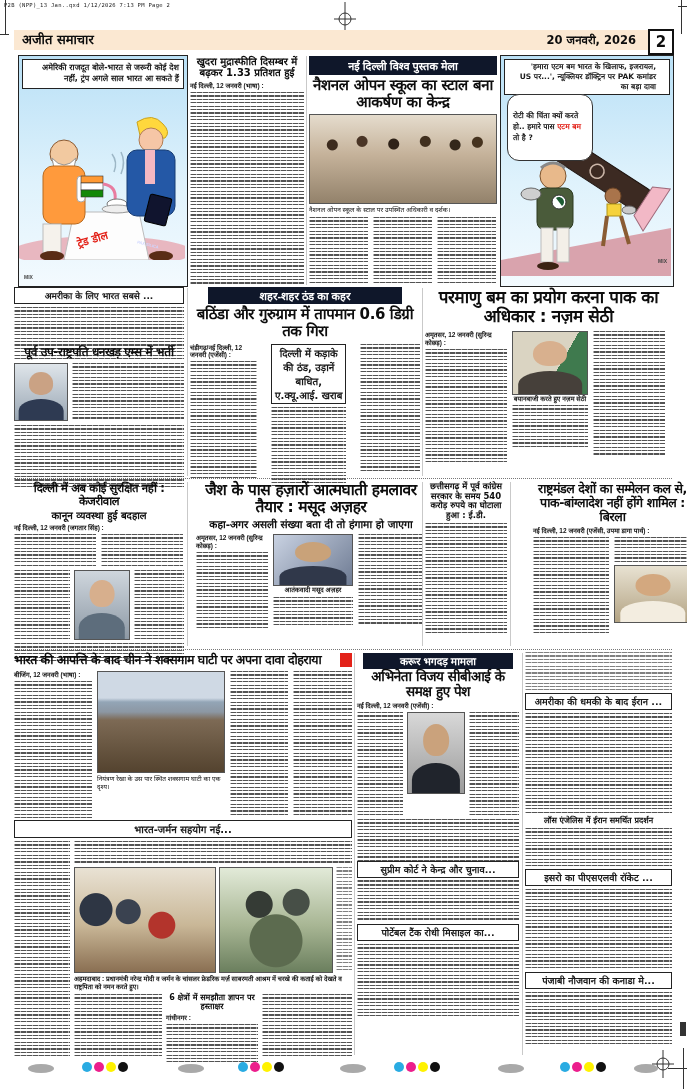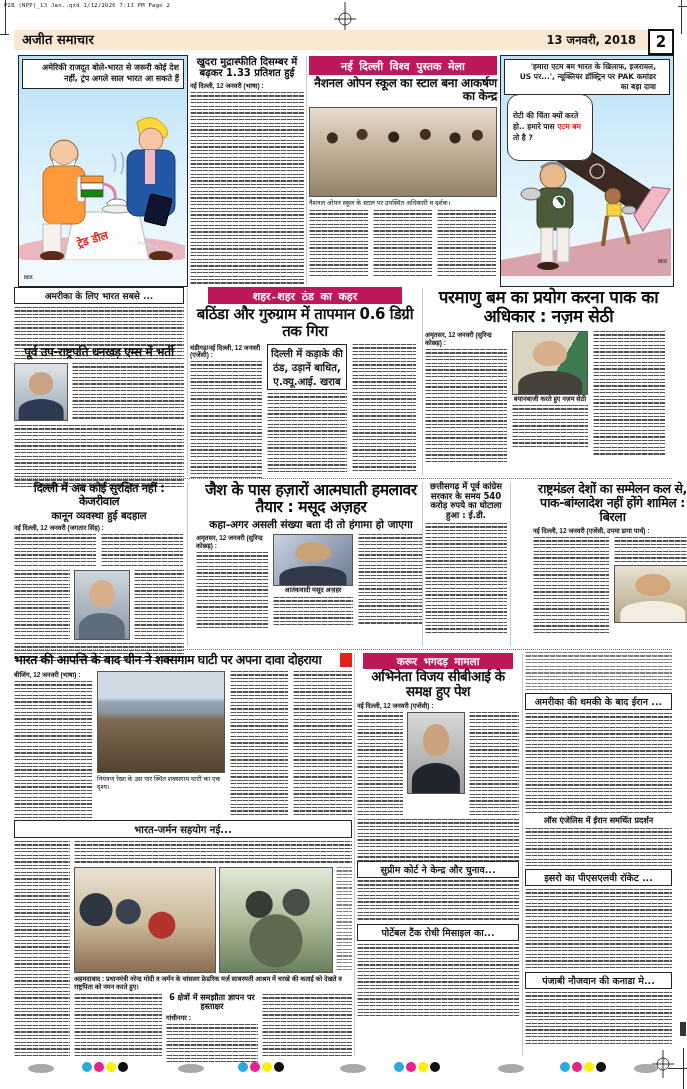--- a/index.html
+++ b/index.html
@@ -7,22 +7,22 @@
         font-family:"Liberation Sans",sans-serif;color:#1a1a1a;}
   .abs{position:absolute;}
   
   .tl{background-image:
         repeating-linear-gradient(to right, rgba(255,255,255,.55) 0 1px, transparent 1px 6px),
         repeating-linear-gradient(to bottom,#2e2e2e 0 1.1px,transparent 1.1px 3.4px);
       opacity:.82;}
   .tl.light{opacity:.6;}
   .hd{font-family:"DejaVu Sans",sans-serif;font-weight:bold;color:#0d0d0d;line-height:1.12;}
   .center{text-align:center;}
-  .banner{background:#be185d;color:#fff;font-weight:bold;text-align:center;
-          font-family:Liberation Mono, monospace;}
+  .banner{background:#0f172a;color:#fff;font-weight:bold;text-align:center;
+          font-family:Liberation Sans, sans-serif;}
   .boxhead{border:1px solid #222;font-weight:bold;text-align:center;
            font-family:"DejaVu Sans",sans-serif;background:#fff;padding:1px 2px;}
   .cap{font-size:6.5px;line-height:1.25;color:#111;}
   .capb{font-weight:bold;}
   .dl{font-size:6.5px;font-weight:bold;color:#111;line-height:1.2;}
   .vsep{border-left:1px solid #c9c9c9;width:0;}
   .hsepdot{border-top:1px dotted #777;height:0;}
   .cartoonbox{border:1px solid #222;background:linear-gradient(180deg,#b9e0f6 0%,#dff2fc 55%,#f3fafe 100%);}
   .cartcap{background:#fff;border:1px solid #222;font-weight:bold;text-align:right;
            font-family:"DejaVu Sans",sans-serif;line-height:1.35;}
@@ -52,21 +52,21 @@
   <div class="abs crop" style="left:681px;top:0;width:1px;height:34px;"></div>
   <div class="abs crop" style="left:678px;top:6px;width:9px;height:1px;"></div>
   <svg class="abs" style="left:334px;top:2px;" width="22" height="28">
     <line x1="11" y1="0" x2="11" y2="28" stroke="#333" stroke-width="1"></line>
     <line x1="0" y1="17" x2="22" y2="17" stroke="#333" stroke-width="1"></line>
     <circle cx="11" cy="17" r="6" fill="none" stroke="#333" stroke-width="1"></circle>
   </svg>
 
   <div class="abs" style="left:14px;top:30px;width:658px;height:20px;background:#fbe8d2;">
     <span class="abs hd" style="left:8px;top:3px;font-size:13px;">अजीत समाचार</span>
-    <span class="abs hd" style="right:36px;top:4px;font-size:11.5px;">13 जनवरी, 2018</span>
+    <span class="abs hd" style="right:36px;top:4px;font-size:11.5px;">20 जनवरी, 2026</span>
   </div>
   <div class="abs hd center" style="left:648px;top:29px;width:22px;height:22px;border:2px solid #111;background:#fff;font-size:15px;line-height:22px;">2</div>
 
   <div class="abs cartoonbox" style="left:18px;top:55px;width:168px;height:230px;">
     <div class="cartcap" style="margin:3px;font-size:8px;padding:3px 4px;">अमेरिकी राजदूत बोले-भारत से जरूरी कोई देश नहीं, ट्रंप अगले साल भारत आ सकते हैं</div>
     <svg width="166" height="168" style="display:block;">
       <ellipse cx="83" cy="160" rx="90" ry="16" fill="#e8b7c0"></ellipse>
       <polygon points="55,120 120,120 130,168 45,168" fill="#fdfdfd" stroke="#bbb"></polygon>
       <circle cx="45" cy="62" r="14" fill="#f2c9a0" stroke="#8a5a33"></circle>
       <path d="M33,66 q12,14 24,0 l-2,10 q-10,8 -20,0 z" fill="#fff" stroke="#999"></path>
@@ -97,21 +97,21 @@
 
   <div class="abs" style="left:190px;top:56px;width:114px;height:229px;">
     <div class="hd center" style="font-size:10px;">खुदरा मुद्रास्फीति दिसम्बर में बढ़कर 1.33 प्रतिशत हुई</div>
     <div class="dl" style="margin-top:4px;">नई दिल्ली, 12 जनवरी (भाषा) :</div>
     <div class="tl" style="margin-top:2px;height:194px;"></div>
   </div>
   <div class="abs vsep" style="left:306px;top:56px;height:229px;"></div>
 
   <div class="abs" style="left:309px;top:56px;width:188px;height:229px;">
     <div class="banner" style="font-size:11px;padding:2px 0;">नई दिल्ली विश्व पुस्तक मेला</div>
-    <div class="hd center" style="font-size:12px;margin-top:2px;letter-spacing:-.3px;text-align:right;">नैशनल ओपन स्कूल का स्टाल बना आकर्षण का केन्द्र</div>
+    <div class="hd center" style="font-size:15px;margin-top:2px;letter-spacing:-.3px;">नैशनल ओपन स्कूल का स्टाल बना आकर्षण का केन्द्र</div>
     <div class="photo" style="margin-top:3px;height:88px;background:
         radial-gradient(circle at 12% 34%, #3c2b1e 5px, transparent 6px),
         radial-gradient(circle at 28% 30%, #4a3526 5px, transparent 6px),
         radial-gradient(circle at 45% 33%, #2f2218 5px, transparent 6px),
         radial-gradient(circle at 62% 30%, #41301f 5px, transparent 6px),
         radial-gradient(circle at 78% 34%, #33271a 5px, transparent 6px),
         radial-gradient(circle at 90% 31%, #46331f 5px, transparent 6px),
         linear-gradient(180deg,#e5dccd 0%,#c5b29a 45%,#93826b 100%);"></div>
     <div class="cap" style="margin-top:2px;">नैशनल ओपन स्कूल के स्टाल पर उपस्थित अधिकारी व दर्शक।</div>
     <div class="row" style="margin-top:3px;gap:5px;">
@@ -161,21 +161,21 @@
       </div>
       <div class="tl" style="flex:1;height:56px;"></div>
     </div>
     <div class="tl" style="margin-top:4px;height:64px;"></div>
   </div>
   <div class="abs vsep" style="left:187px;top:288px;height:188px;"></div>
 
   <div class="abs" style="left:190px;top:287px;width:230px;">
     <div class="banner" style="margin:0 18px;font-size:11px;padding:1px 0;">शहर-शहर ठंड का कहर</div>
     <div class="hd center" style="font-size:15px;margin-top:2px;letter-spacing:-.4px;">बठिंडा और गुरुग्राम में तापमान 0.6 डिग्री तक गिरा</div>
-    <div class="row" style="margin-top:4px;gap:5px;">
+    <div class="row" style="margin-top:4px;gap:14px;">
       <div style="width:72px;">
         <div class="dl">चंडीगढ़/नई दिल्ली, 12 जनवरी (एजेंसी) :</div>
         <div class="tl" style="margin-top:2px;height:118px;"></div>
       </div>
       <div style="width:80px;">
         <div class="boxhead" style="font-size:10px;border-width:1px;">दिल्ली में कड़ाके की ठंड, उड़ानें बाधित, ए.क्यू.आई. खराब</div>
         <div class="tl" style="margin-top:3px;height:82px;"></div>
       </div>
       <div class="tl" style="width:64px;height:128px;"></div>
     </div>

